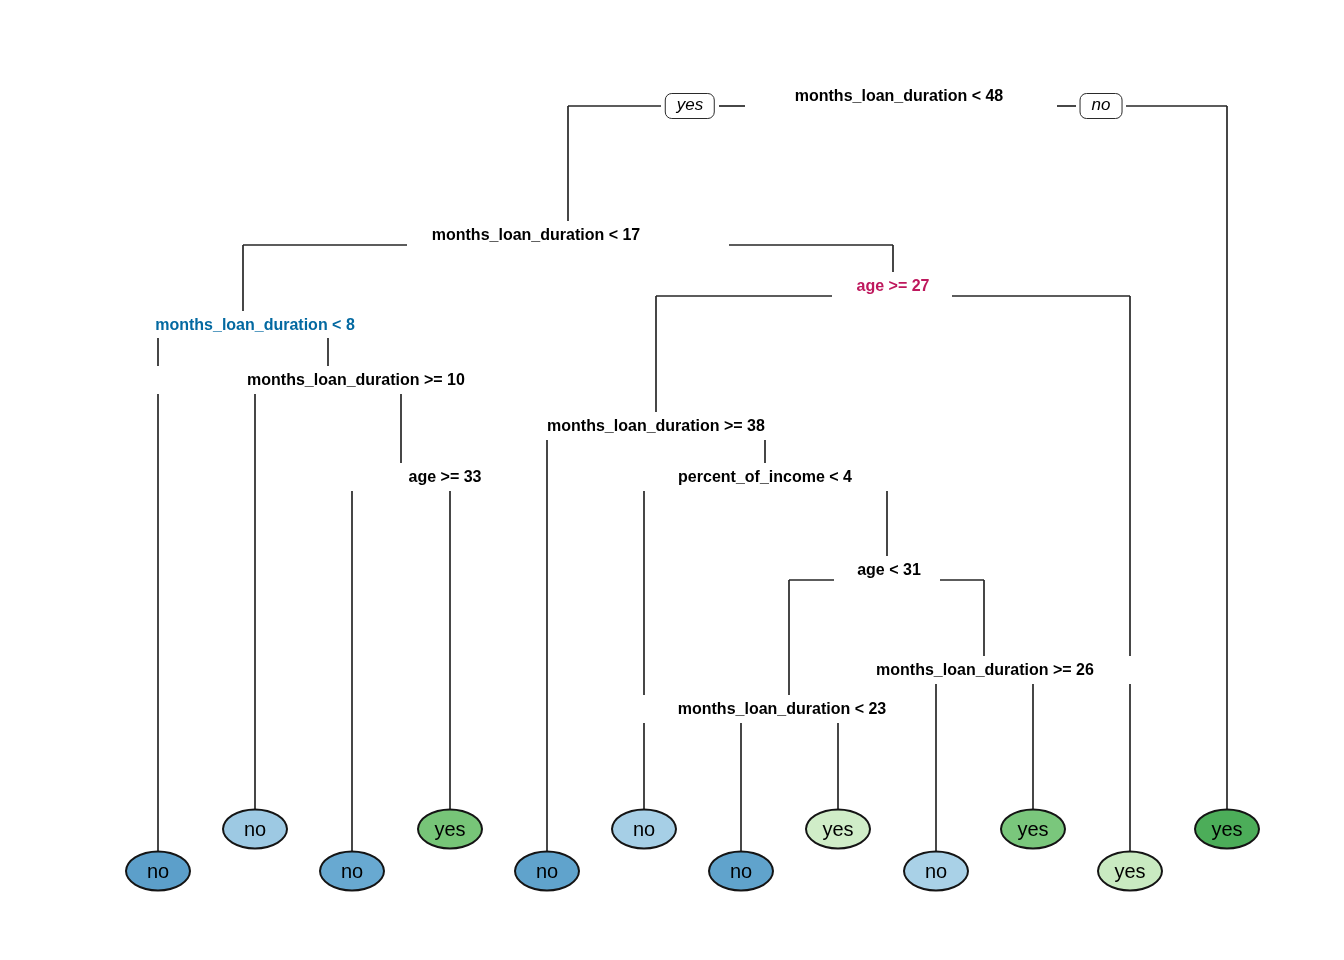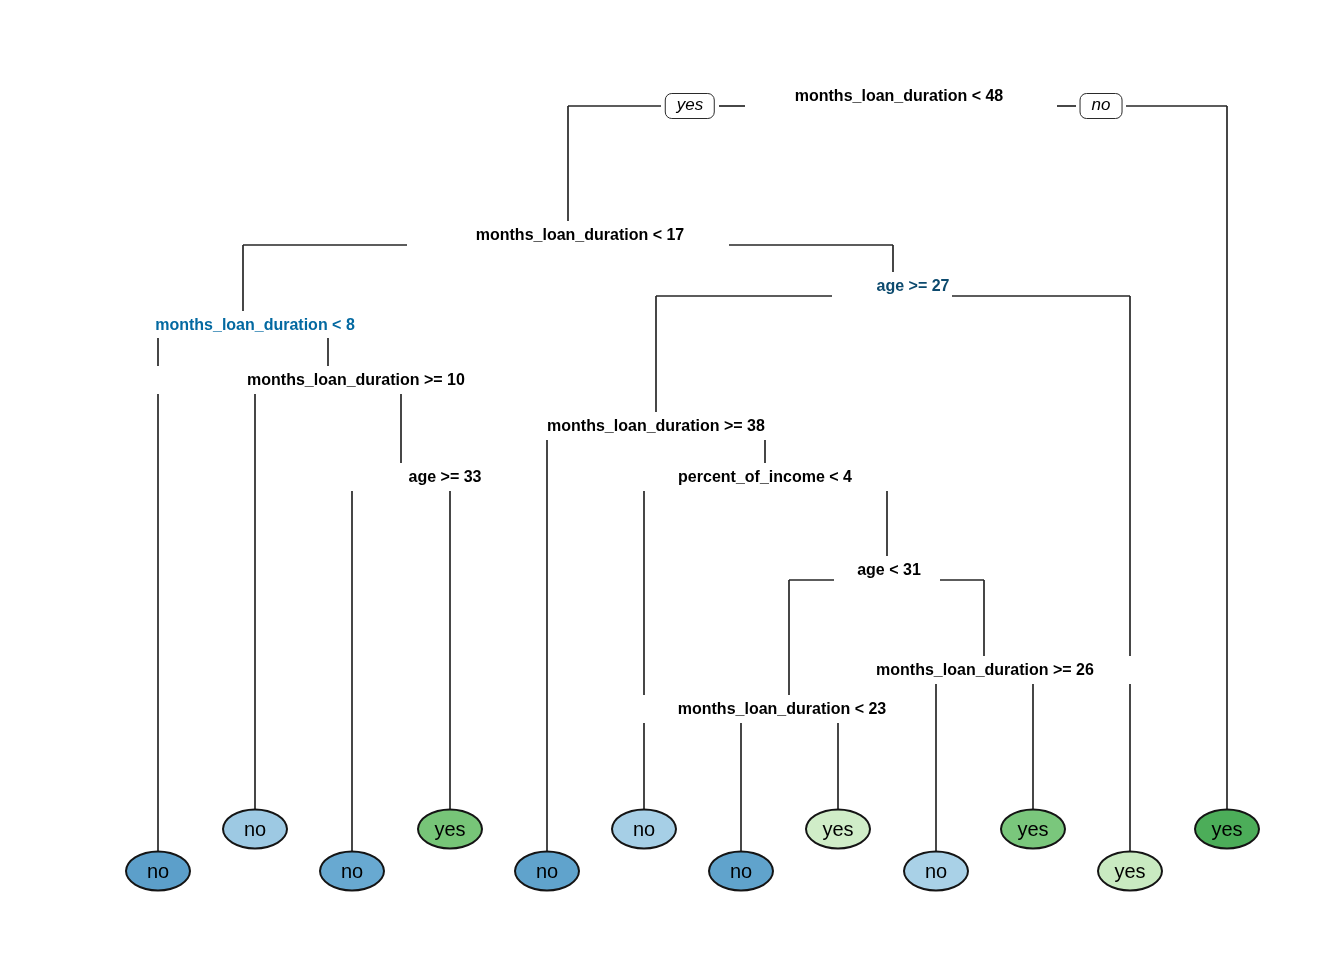--- a/index.html
+++ b/index.html
@@ -99,25 +99,25 @@
       <line x1="984" y1="580" x2="984" y2="656" stroke="#262626" stroke-width="1.7"></line>
       <line x1="741" y1="723" x2="741" y2="854" stroke="#262626" stroke-width="1.7"></line>
       <line x1="838" y1="723" x2="838" y2="812" stroke="#262626" stroke-width="1.7"></line>
       <line x1="936" y1="684" x2="936" y2="854" stroke="#262626" stroke-width="1.7"></line>
       <line x1="1033" y1="684" x2="1033" y2="812" stroke="#262626" stroke-width="1.7"></line>
     </svg>
 
   <div class="branch-tag" id="tag-yes" style="left: 690px; top: 106px;">yes</div>
   <div class="branch-tag" id="tag-no" style="left: 1101px; top: 106px;">no</div>
 <div class="split-label" style="left: 899px; top: 96px; color: rgb(0, 0, 0);">months_loan_duration &lt; 48</div>
-    <div class="split-label" style="left: 580px; top: 235px; color: rgb(0, 0, 0);">months_loan_duration &lt; 17</div>
+    <div class="split-label" style="left: 536px; top: 235px; color: rgb(0, 0, 0);">months_loan_duration &lt; 17</div>
     <div class="split-label" style="left: 255px; top: 325px; color: #0369a1;">months_loan_duration &lt; 8</div>
     <div class="split-label" style="left: 328px; top: 380px; color: rgb(0, 0, 0); margin-left: 28px;">months_loan_duration &gt;= 10</div>
     <div class="split-label" style="left: 401px; top: 477px; color: rgb(0, 0, 0); margin-left: 44px;">age &gt;= 33</div>
-    <div class="split-label" style="left: 893px; top: 286px; color: #0c4a6e; margin-left: 20px;">age &gt;= 27</div>
+    <div class="split-label" style="left: 893px; top: 286px; color: #be185d;">age &gt;= 27</div>
     <div class="split-label" style="left: 656px; top: 426px; color: rgb(0, 0, 0);">months_loan_duration &gt;= 38</div>
     <div class="split-label" style="left: 765px; top: 477px; color: rgb(0, 0, 0);">percent_of_income &lt; 4</div>
     <div class="split-label" style="left: 889px; top: 570px; color: rgb(0, 0, 0);">age &lt; 31</div>
     <div class="split-label" style="left: 782px; top: 709px; color: rgb(0, 0, 0);">months_loan_duration &lt; 23</div>
     <div class="split-label" style="left: 985px; top: 670px; color: rgb(0, 0, 0);">months_loan_duration &gt;= 26</div>
     <div class="leaf" style="left: 158px; top: 871px; background-color: rgb(92, 159, 202);">no</div>
     <div class="leaf" style="left: 255px; top: 829px; background-color: rgb(157, 201, 227);">no</div>
     <div class="leaf" style="left: 352px; top: 871px; background-color: rgb(104, 169, 209);">no</div>
     <div class="leaf" style="left: 450px; top: 829px; background-color: rgb(119, 197, 120);">yes</div>
     <div class="leaf" style="left: 547px; top: 871px; background-color: rgb(96, 163, 204);">no</div>

